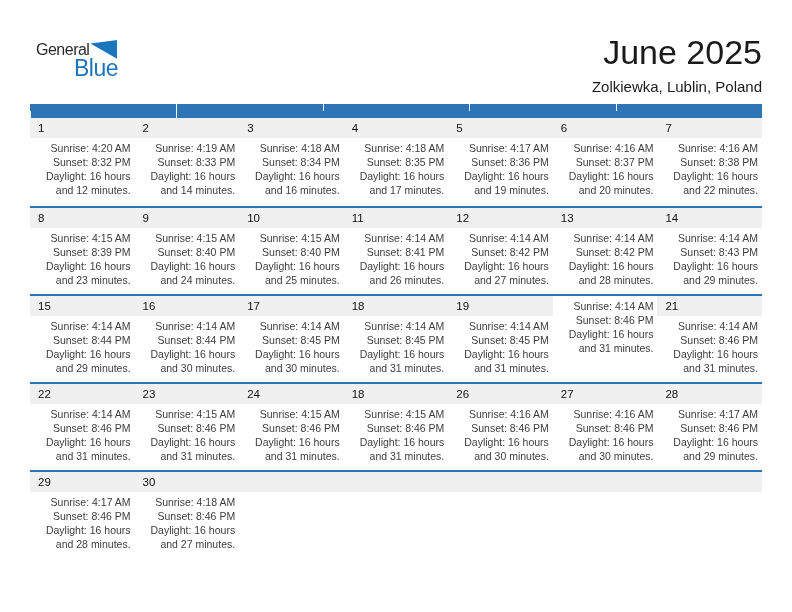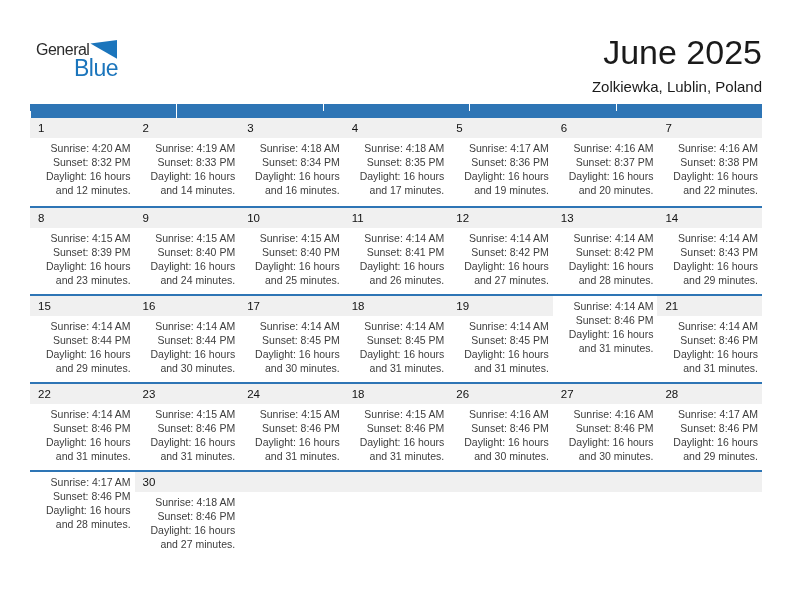--- a/index.html
+++ b/index.html
@@ -351,20 +351,21 @@
     <div class="details">
               <div>Sunrise: 4:17 AM</div>
               <div>Sunset: 8:46 PM</div>
               <div>Daylight: 16 hours</div>
               <div>and 29 minutes.</div>
             </div>
   </div>
         </div>
         <div class="week-row">
           <div class="cell">
+    <div class="day-band"><span class="day-num">29</span></div>
     <div class="details">
               <div>Sunrise: 4:17 AM</div>
               <div>Sunset: 8:46 PM</div>
               <div>Daylight: 16 hours</div>
               <div>and 28 minutes.</div>
             </div>
   </div>
           <div class="cell">
     <div class="day-band"><span class="day-num">30</span></div>
     <div class="details">

